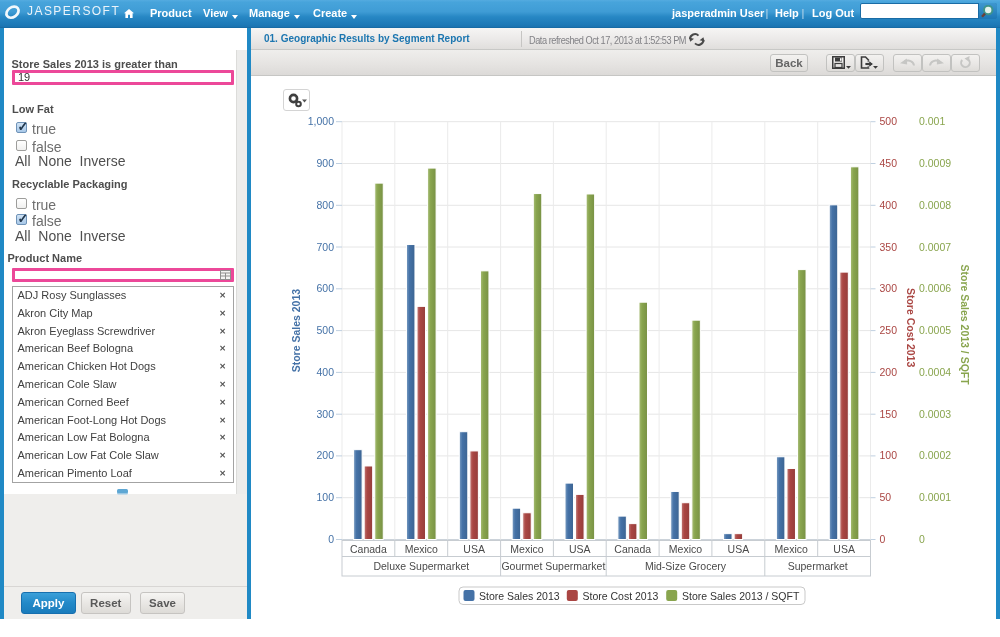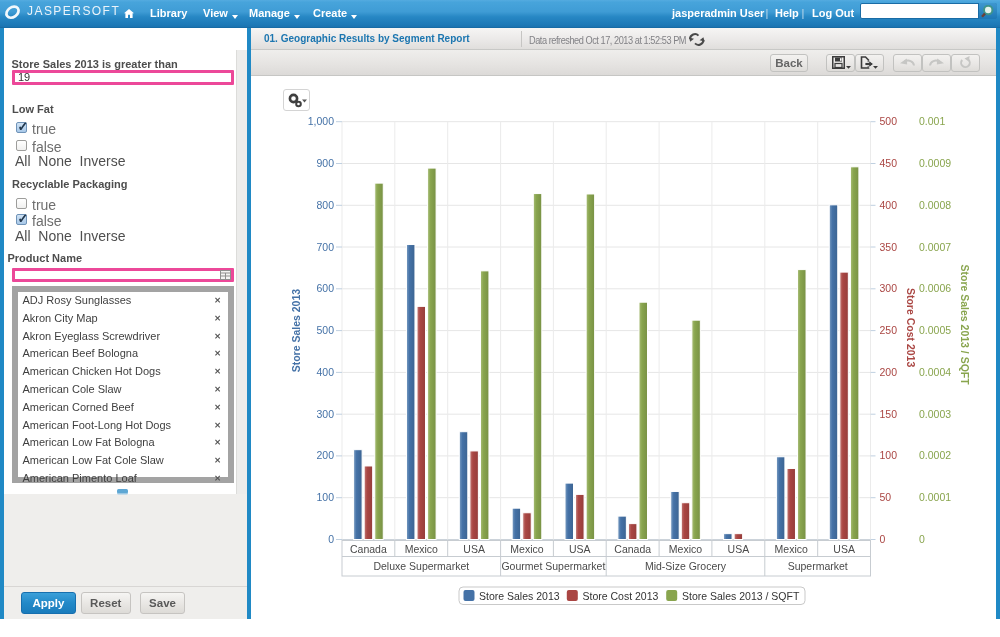--- a/index.html
+++ b/index.html
@@ -34,21 +34,21 @@
 #sbhead .ic:before { content:""; position:absolute; left:0.5px; top:1px; width:0; height:0; border-top:2px solid transparent; border-bottom:2px solid transparent; border-right:3px solid #8b8b89; }
 #sbgutter { position:absolute; left:232px; top:22px; width:10.5px; height:469px; background:#ececeb; border-left:1px solid #dcdcda; }
 #sbgray { position:absolute; left:0; top:466px; width:242.5px; height:125px; background:#efeeec; }
 #sbline { position:absolute; left:0; top:557.5px; width:242.5px; height:1px; background:#d8d6d4; }
 .sblabel { position:absolute; font-size:11px; font-weight:bold; color:#4d4d4d; }
 .sbtext { position:absolute; font-size:14px; color:#6e6e6e; }
 .sbinput { position:absolute; left:8px; width:222px; height:14.5px; border:3px solid #ec4899; background:#fff; font-size:11px; color:#333; font-family:"Liberation Sans",sans-serif; padding:0 3px; border-radius:1px; }
 .cb { position:absolute; width:11px; height:11px; border:1px solid #9d9d9b; border-radius:2px; background:linear-gradient(180deg,#ffffff,#f0f0ef); }
 .cb.on { border-color:#6f93b8; background:linear-gradient(180deg,#cfe2f4,#a8c8e8); }
 .cb.on:before { content:"\2713"; position:absolute; left:0.5px; top:-4px; font-size:13px; font-weight:bold; color:#20364c; }
-#plist { position:absolute; left:8px; top:258px; width:222px; height:196.5px; border:6px solid #a3a3a3; background:#fff; }
+#plist { position:absolute; left:8px; top:258px; width:222px; height:196.5px; border:1px solid #a3a3a3; background:#fff; }
 #plist .row { position:relative; height:17.8px; line-height:17.8px; font-size:11px; color:#3f3f3f; padding-left:4.5px; white-space:nowrap; }
 #plist .row .x { position:absolute; right:7px; top:0; color:#555; font-size:8px; font-weight:bold; }
 #drag { position:absolute; left:113px; top:460.5px; width:11px; height:4px; background:#5ea7d4; border-radius:1.5px; box-shadow:0 1.5px 0 #9cc8e4; }
 .btn { position:absolute; top:564px; height:21.5px; border-radius:3px; font-size:11.5px; font-weight:bold; text-align:center; }
 #btnApply { left:17px; width:55px; background:linear-gradient(180deg,#3ba0d9 0%,#2289c8 50%,#1a7cbc 100%); border:1px solid #176fae; color:#fff; line-height:20px; }
 #btnReset { left:76.5px; width:50.5px; }
 #btnSave { left:136px; width:45px; }
 .graybtn { background:linear-gradient(180deg,#f6f5f3 0%,#e8e6e3 55%,#dddbd7 100%); border:1px solid #c6c4c1; color:#595959; line-height:20px; }
 
 
@@ -72,21 +72,21 @@
 <div id="page">
 
   <div id="banner">
     <svg class="abs" style="left:4px;top:4px" width="17" height="17" viewBox="0 0 17 17" xmlns="http://www.w3.org/2000/svg">
       <ellipse cx="8.5" cy="8.2" rx="6.6" ry="4.9" transform="rotate(-36 8.5 8.2)" fill="none" stroke="#f2f8fc" stroke-width="2.7"></ellipse>
     </svg>
     <div class="jlogo">JASPERSOFT</div>
     <svg class="abs" style="left:123.5px;top:9px" width="10" height="10" viewBox="0 0 10 10" xmlns="http://www.w3.org/2000/svg">
       <path d="M5 0 L10 4.2 L8.6 4.2 L8.6 9 L6 9 L6 5.8 L4 5.8 L4 9 L1.4 9 L1.4 4.2 L0 4.2 Z" fill="#ffffff"></path>
     </svg>
-    <div class="menu" style="left:150px">Library</div>
+    <div class="menu" style="left:150px">Product</div>
     <div class="menu" style="left:203px">View<span class="caret"></span></div>
     <div class="menu" style="left:249px">Manage<span class="caret"></span></div>
     <div class="menu" style="left:313px">Create<span class="caret"></span></div>
     <div class="menu" style="left:672px">jasperadmin User</div>
     <div class="menu" style="left:765.5px;font-weight:normal;color:#bcd9ec">|</div>
     <div class="menu" style="left:775px">Help</div>
     <div class="menu" style="left:801.5px;font-weight:normal;color:#bcd9ec">|</div>
     <div class="menu" style="left:812px">Log Out</div>
     <div id="searchbox"></div>
     <div id="searchbtn"></div>

